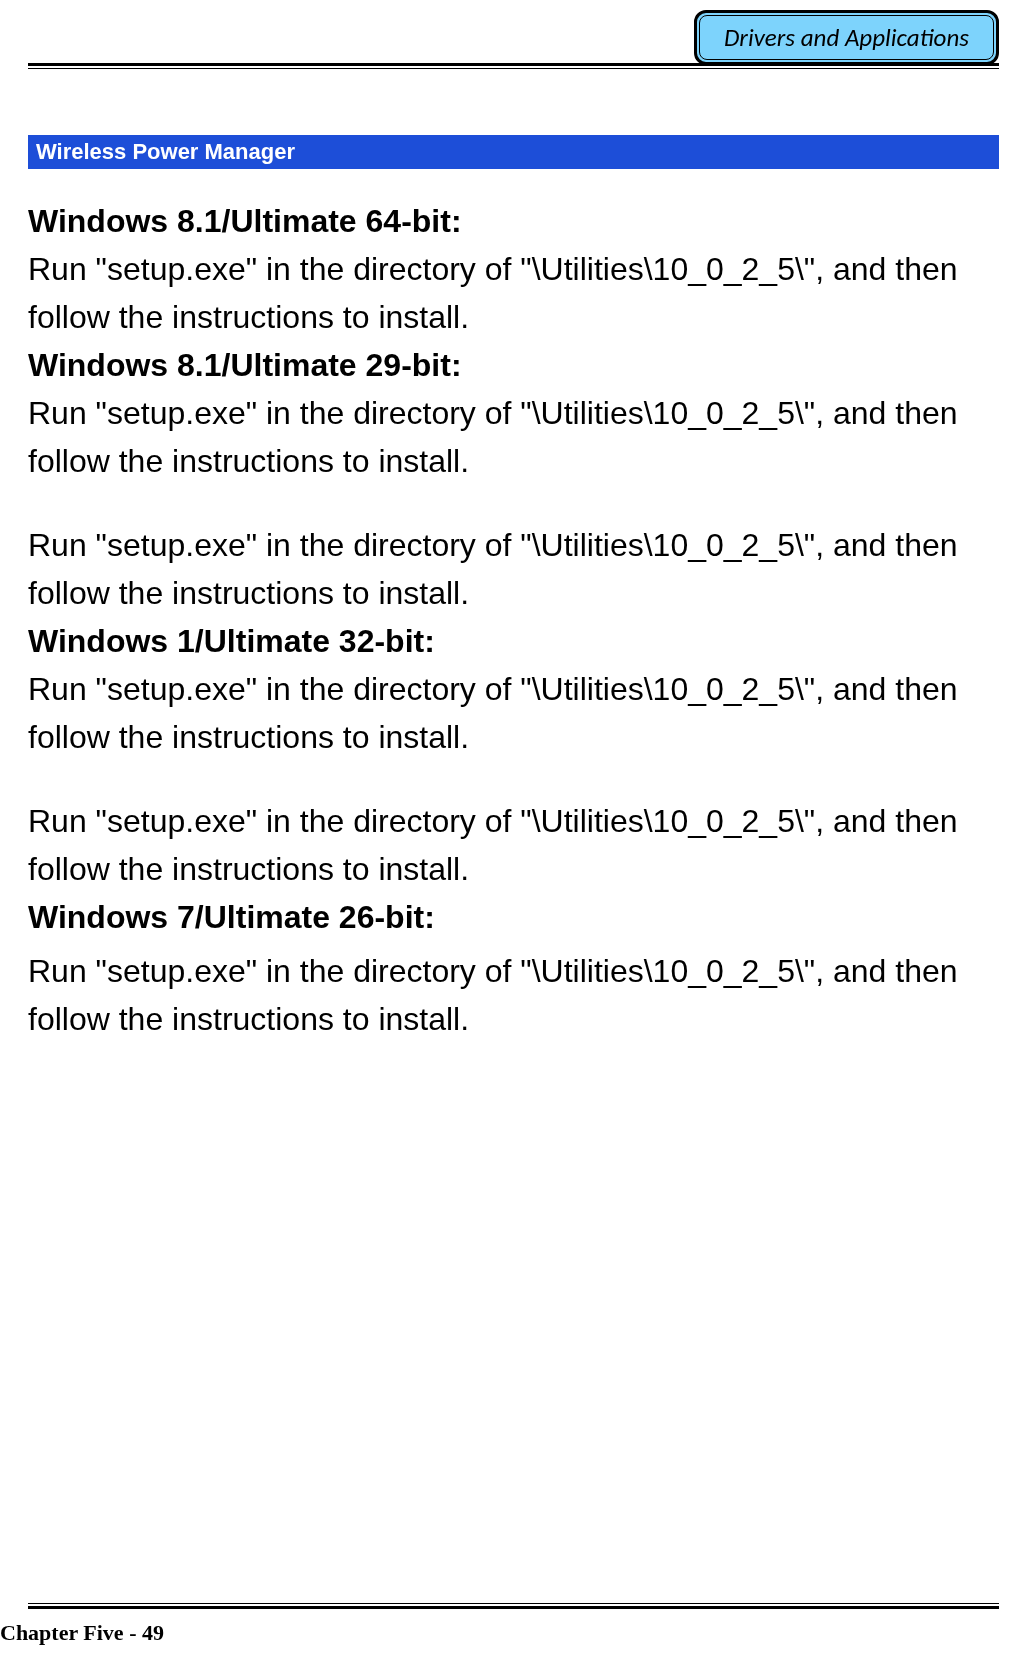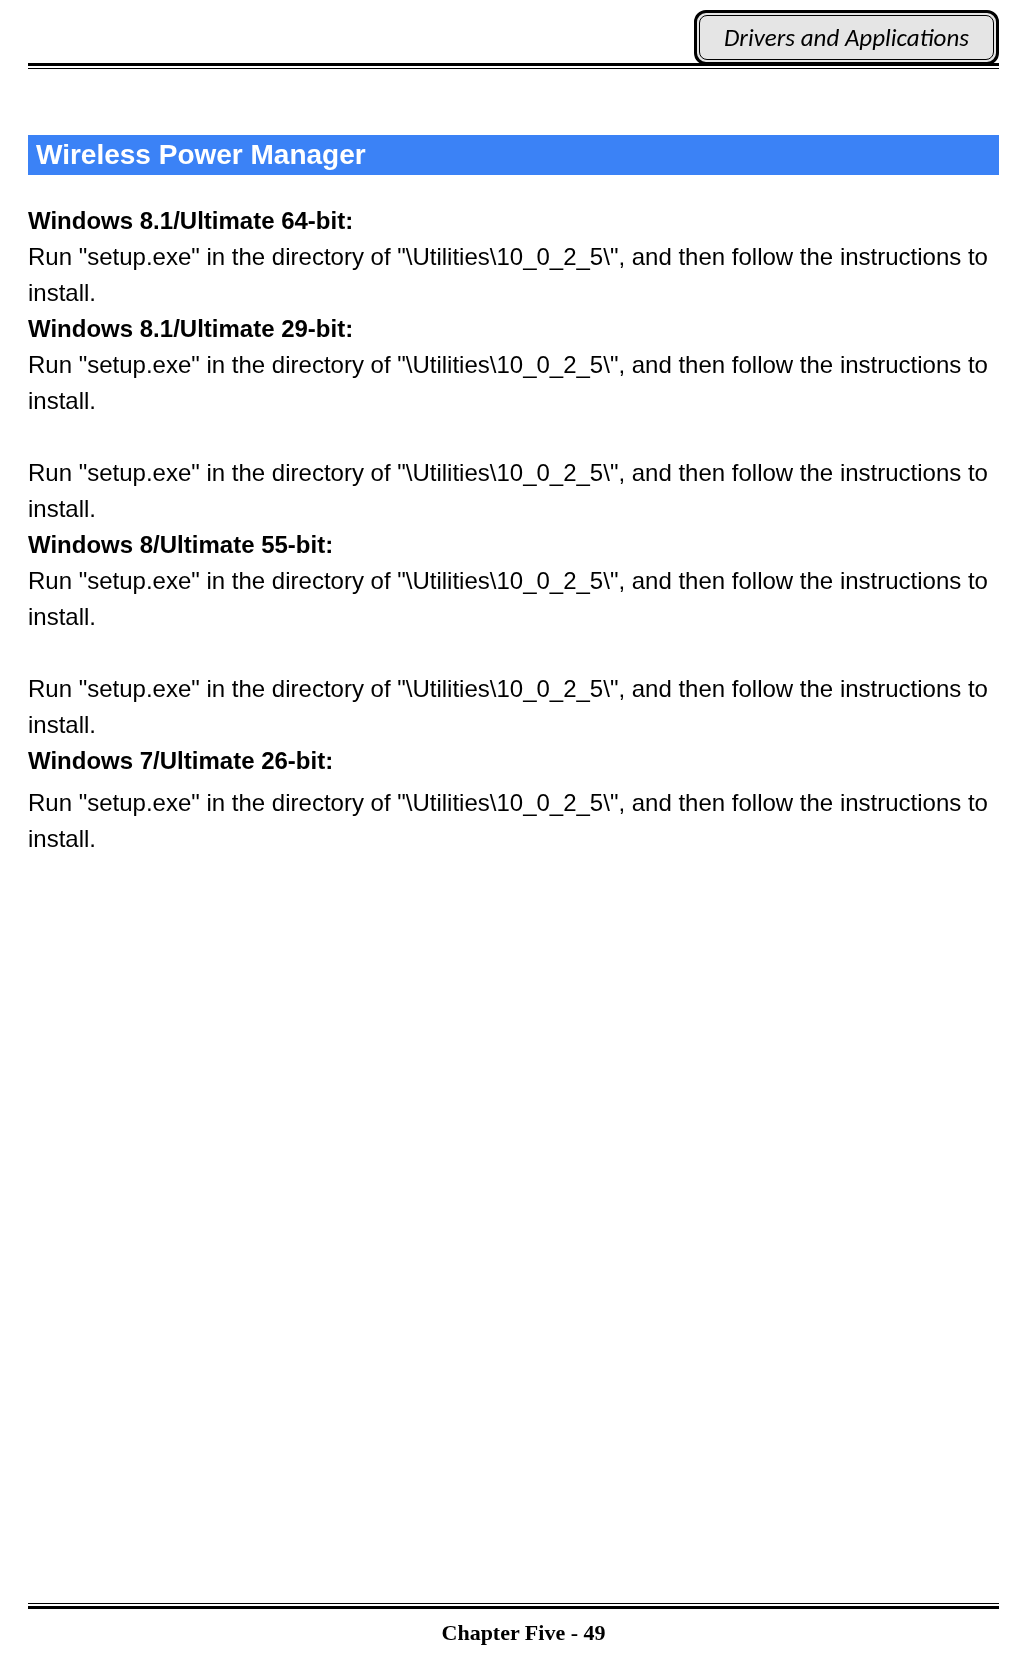--- a/index.html
+++ b/index.html
@@ -15,21 +15,21 @@
       position: relative;
       padding: 0 28px;
     }
     .header-badge {
       position: absolute;
       top: 10px;
       right: 28px;
       border: 3px solid #000;
       border-radius: 12px;
       padding: 2px;
-      background: #e5e5e5;
+      background: #7dd3fc;
     }
     .header-badge-inner {
       border: 1px solid #000;
       border-radius: 8px;
       padding: 6px 24px;
       font-style: italic;
       font-family: Calibri, Arial, sans-serif;
       font-size: 25px;
       white-space: nowrap;
     }
@@ -42,30 +42,30 @@
       border-bottom: 1px solid #000;
       height: 6px;
     }
     .content {
       position: absolute;
       top: 135px;
       left: 28px;
       right: 28px;
     }
     .section-heading {
-      background: #3b82f6;
+      background: #1d4ed8;
       color: white;
       font-weight: bold;
-      font-size: 28px;
+      font-size: 22px;
       padding: 4px 8px 4px 8px;
       font-family: Arial, sans-serif;
     }
     .body-block {
       margin-top: 28px;
-      font-size: 24px;
+      font-size: 32px;
       line-height: 1.5;
       color: #000;
     }
     .group {
       margin-bottom: 36px;
     }
     .entry-heading {
       font-weight: bold;
       font-family: Arial, sans-serif;
     }
@@ -79,25 +79,23 @@
       right: 28px;
       border-top: 1px solid #000;
       border-bottom: 3px solid #000;
       height: 6px;
     }
     .footer {
       position: absolute;
       bottom: 20px;
       left: 0;
       right: 0;
-      text-align: center;
       font-family: "Times New Roman", Times, serif;
       font-weight: bold;
       font-size: 22px;
-      padding-left: 20px;
     }
   </style>
 </head>
 <body>
 
 <div class="header-badge">
   <div class="header-badge-inner">Drivers and Applications</div>
 </div>
 
 <div class="top-rule"></div>
@@ -109,21 +107,21 @@
 
     <div class="group">
       <div class="entry-heading">Windows 8.1/Ultimate 64-bit:</div>
       <div class="entry-text">Run "setup.exe" in the directory of "\Utilities\10_0_2_5\", and then follow the instructions to install.</div>
       <div class="entry-heading">Windows 8.1/Ultimate 29-bit:</div>
       <div class="entry-text">Run "setup.exe" in the directory of "\Utilities\10_0_2_5\", and then follow the instructions to install.</div>
     </div>
 
     <div class="group">
       <div class="entry-text">Run "setup.exe" in the directory of "\Utilities\10_0_2_5\", and then follow the instructions to install.</div>
-      <div class="entry-heading">Windows 8/Ultimate 55-bit:</div>
+      <div class="entry-heading">Windows 1/Ultimate 32-bit:</div>
       <div class="entry-text">Run "setup.exe" in the directory of "\Utilities\10_0_2_5\", and then follow the instructions to install.</div>
     </div>
 
     <div class="group">
       <div class="entry-text">Run "setup.exe" in the directory of "\Utilities\10_0_2_5\", and then follow the instructions to install.</div>
       <div class="entry-heading">Windows 7/Ultimate 26-bit:</div>
       <div class="entry-text" style="margin-top:6px;">Run "setup.exe" in the directory of "\Utilities\10_0_2_5\", and then follow the instructions to install.</div>
     </div>
 
   </div>

